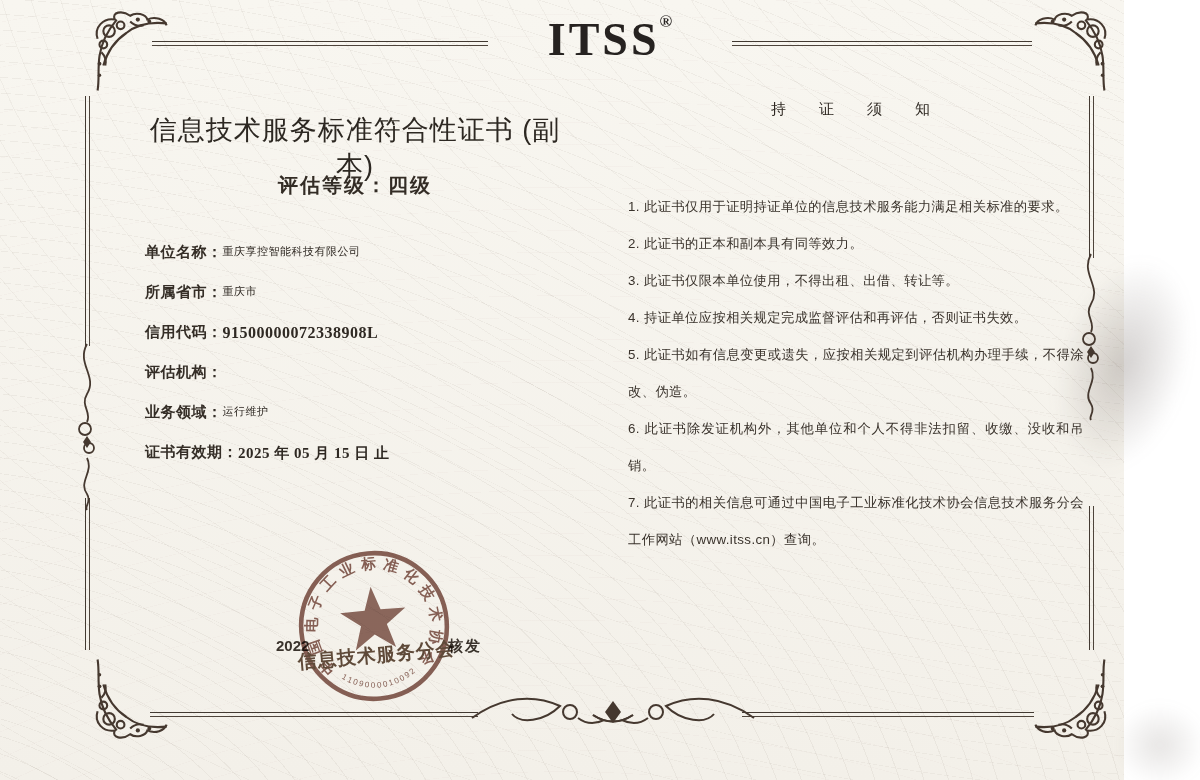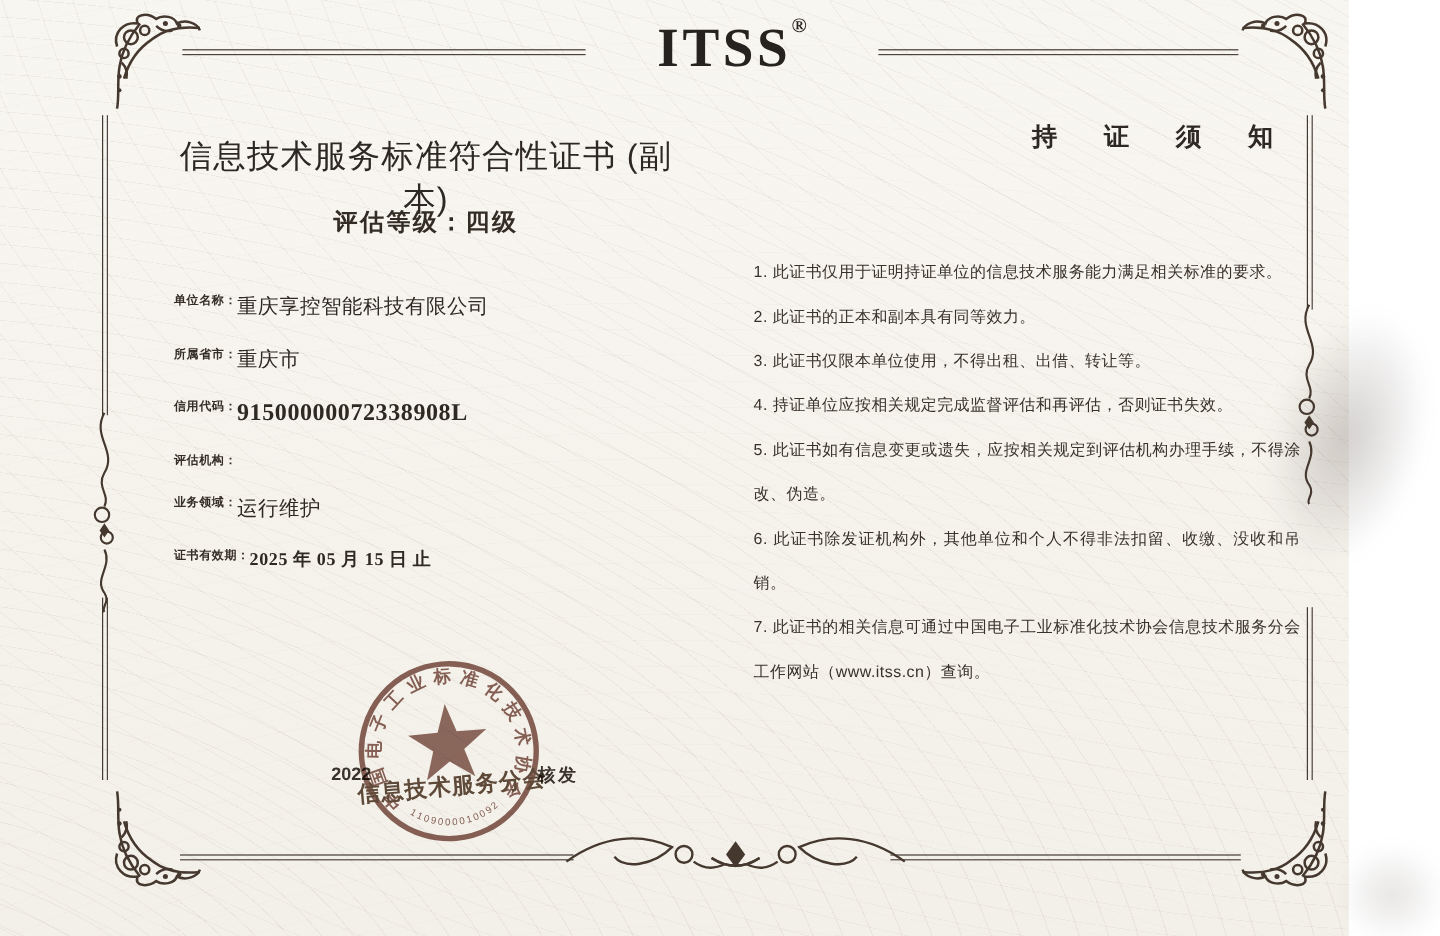--- a/index.html
+++ b/index.html
@@ -28,39 +28,39 @@
     font-family:"Liberation Serif",serif;font-weight:bold;font-size:46px;
     letter-spacing:3px;color:#262220;}
   .logo sup{font-size:17px;letter-spacing:0;vertical-align:28px;}
   
   .cert-title{position:absolute;left:120px;top:112px;width:470px;text-align:center;
     font-size:27px;font-weight:normal;color:#2d2822;letter-spacing:1px;}
   .grade{position:absolute;left:120px;top:172px;width:470px;text-align:center;
     font-size:20px;font-weight:bold;color:#332c25;letter-spacing:2px;}
   .fields{position:absolute;left:145px;top:243px;width:460px;}
   .field-row{display:flex;align-items:flex-start;margin-bottom:21px;}
-  .field-label{flex:0 0 auto;font-weight:bold;font-size:10px;letter-spacing:.5px;color:#352e27;}
-  .field-value{font-family:"Liberation Serif",serif;font-size:17px;color:#2f2923;
+  .field-label{flex:0 0 auto;font-weight:bold;font-size:15px;letter-spacing:.5px;color:#352e27;}
+  .field-value{font-family:"Liberation Serif",serif;font-size:11px;color:#2f2923;
     letter-spacing:.5px;padding-top:.5px;}
   .field-row.basis .field-value{font-size:12px;line-height:1.75;letter-spacing:0;}
-  .field-row.code .field-value,.field-row.number .field-value{font-weight:bold;font-size:20px;}
+  .field-row.code .field-value,.field-row.number .field-value{font-weight:bold;font-size:16px;}
   .field-row.expiry .field-value{font-weight:bold;font-size:15px;}
   .issue-line{position:absolute;top:637px;font-size:15px;font-weight:bold;color:#3a332c;}
   #issue-year{left:276px;} #issue-suffix{left:448px;letter-spacing:2px;}
   
   .stamp{position:absolute;left:288px;top:540px;width:172px;height:172px;
     transform:rotate(-5deg);opacity:.93;mix-blend-mode:multiply;}
   #stamp-arc text{font-size:14.5px;font-weight:bold;fill:#82584e;text-anchor:middle;
     font-family:"Liberation Sans",sans-serif;}
   #stamp-serial text{font-size:8px;fill:#82584e;text-anchor:middle;}
   .stamp-band{font-size:18.5px;font-weight:bold;fill:#57402f;letter-spacing:1px;text-anchor:middle;}
   
-  .notice-head{position:absolute;left:640px;top:100px;width:430px;text-align:right;
-    font-size:21px;font-weight:bold;letter-spacing:9px;color:#2e2822;}
-  .notice{position:absolute;left:628px;top:208px;width:456px;}
+  .notice-head{position:absolute;left:640px;top:100px;width:430px;text-align:center;
+    font-size:15px;font-weight:normal;letter-spacing:9px;color:#2e2822;}
+  .notice{position:absolute;left:628px;top:188px;width:456px;}
   .notice p{margin:0;font-size:13.3px;line-height:37px;letter-spacing:.4px;
     color:#39322b;text-align:justify;}
   svg .ink{stroke:#45382f;fill:none;}
 </style>
 </head>
 <body>
 
 <div class="paper">
 
   <div class="shadow-fold"></div>

